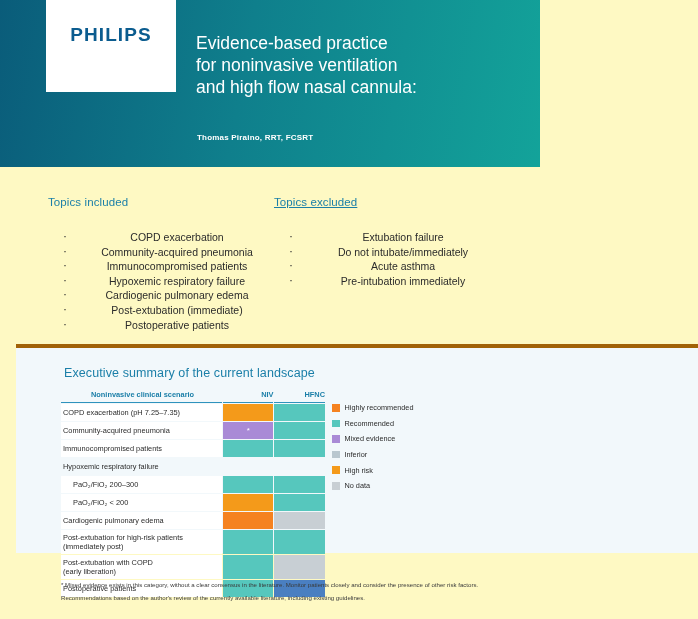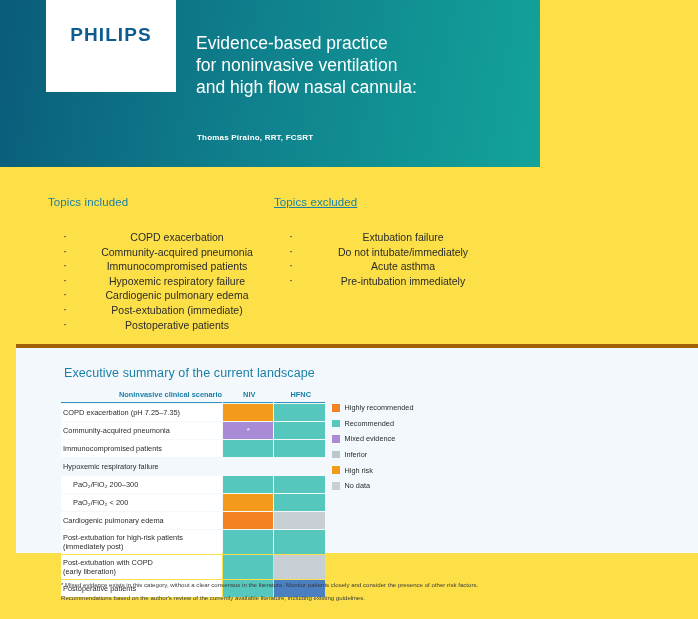--- a/index.html
+++ b/index.html
@@ -6,21 +6,21 @@
   html, body {
     margin: 0; padding: 0;
     width: 698px; height: 619px;
     font-family: "Liberation Sans", sans-serif;
     background: #ffffff;
     overflow: hidden;
   }
   #page {
     position: relative;
     width: 698px; height: 619px;
-    background: #fde047;
+    background: #fef9c3;
   }
 
   
   .header {
     position: absolute;
     left: 0; top: 0;
     width: 540px; height: 167px;
     background: linear-gradient(100deg, #0a5c7a 0%, #0f7f8c 45%, #13a39a 100%);
     overflow: hidden;
   }
@@ -128,26 +128,26 @@
     left: 44px; top: 41px;
     width: 266px;
     border-collapse: separate;
     border-spacing: 1px;
   }
   .tbl thead th {
     background: transparent;
     color: #1b7fa8;
     font-size: 7.4px;
     font-weight: bold;
-    text-align: right;
+    text-align: center;
     padding: 0 0 3px 2px;
     border-bottom: 1px solid #2f93bd;
     white-space: nowrap;
   }
-  .tbl thead th.c { text-align: center; padding-left: 2px; margin-top: 40px; }
+  .tbl thead th.c { text-align: right; padding-left: 2px; margin-top: 40px; }
   .tbl th.w-sc { width: 162px; }
   .tbl th.w-cell { width: 51px; }
 
   .tbl td {
     font-size: 7.4px;
     color: #2b2b2b;
     padding: 0;
     height: 17px;
     vertical-align: middle;
   }

